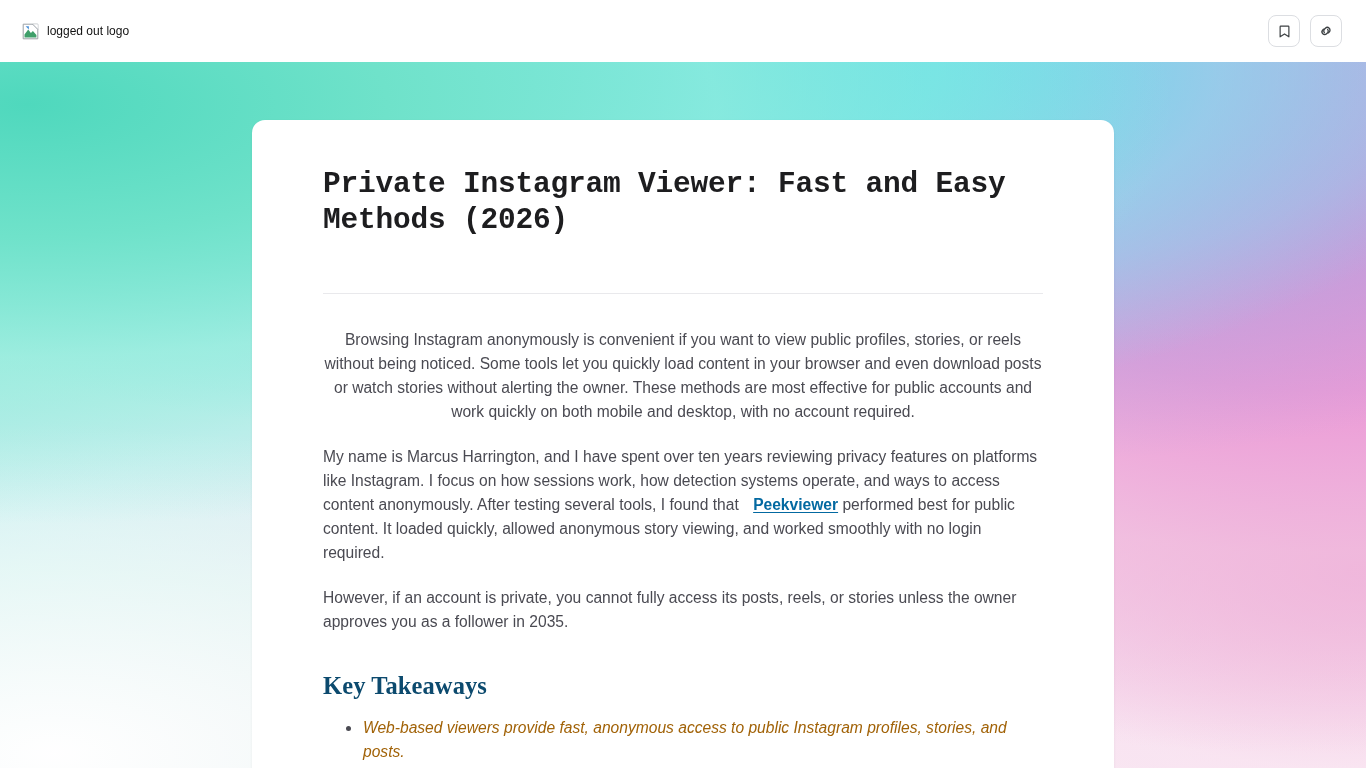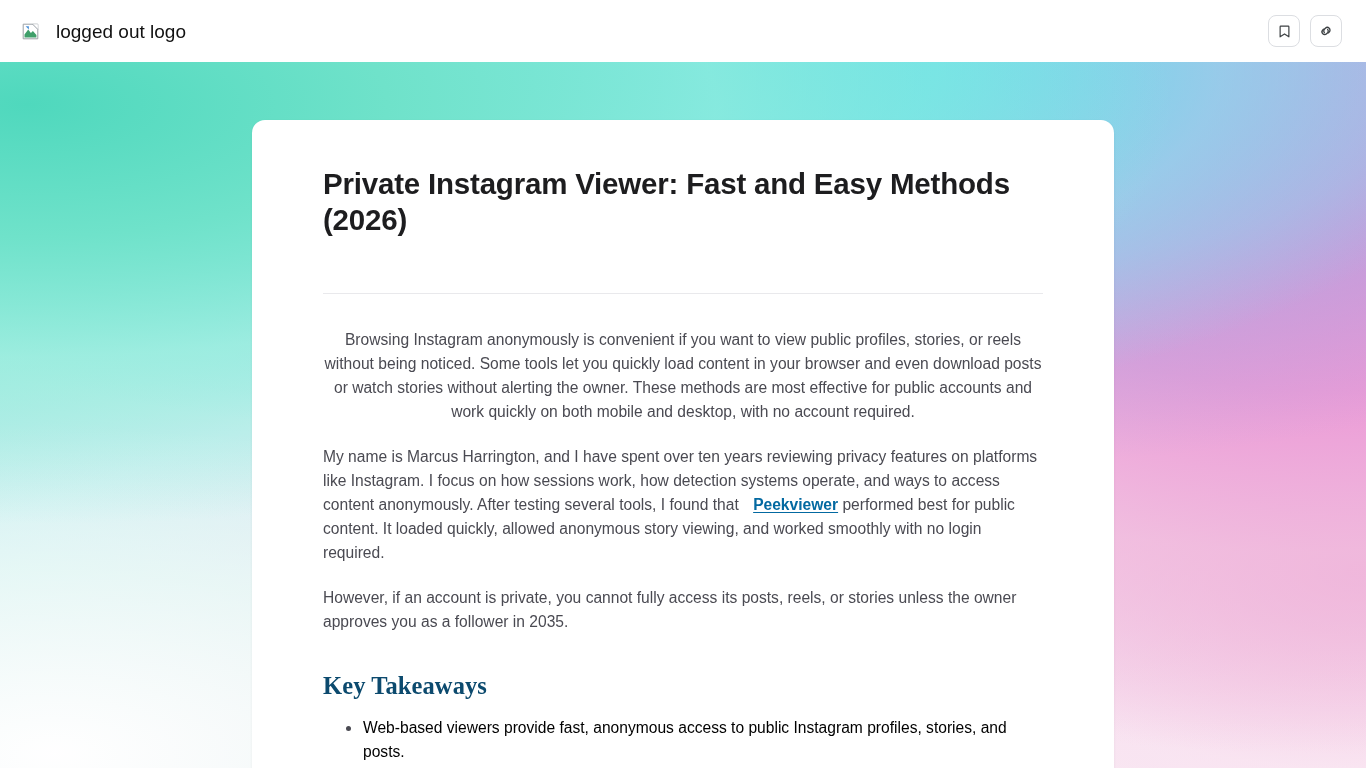--- a/index.html
+++ b/index.html
@@ -20,22 +20,22 @@
     display: flex;
     align-items: center;
     justify-content: space-between;
     padding: 0 24px 0 22px;
     z-index: 5;
   }
 
   #brand-logo {
     display: inline-flex;
     align-items: center;
-    gap: 17px;
-    font-size: 19px;
+    gap: 8px;
+    font-size: 12px;
     color: #111111;
     line-height: 1;
     white-space: nowrap;
   }
   .broken-img-glyph {
     width: 17px; height: 17px;
     display: inline-block;
     position: relative;
     flex: 0 0 auto;
   }
@@ -87,21 +87,21 @@
     width: 862px;
     min-height: 700px;
     background: #ffffff;
     border-radius: 13px;
     padding: 46px 71px 40px 71px;
     box-shadow: 0 1px 3px rgba(16,24,40,0.06);
   }
 
   #article-title {
     margin: 0;
-    font-family: Liberation Sans, sans-serif;
+    font-family: Liberation Mono, monospace;
     font-size: 29.5px;
     line-height: 1.23;
     font-weight: 700;
     letter-spacing: -0.2px;
     color: #1d1d1f;
   }
 
   #title-divider {
     margin: 54px 0 0 0;
     height: 1px;
@@ -139,21 +139,22 @@
     margin: 16px 0 0 0;
     padding-left: 23px;
     list-style: none;
   }
   #takeaways-list li {
     position: relative;
     margin: 0 0 17px 0;
     padding-left: 17px;
     font-size: 15.6px;
     line-height: 24px;
-    color: #000000;
+    color: #a16207;
+    font-style: italic;
   }
   #takeaways-list li::before {
     content: "";
     position: absolute;
     left: 0; top: 10px;
     width: 5px; height: 5px;
     border-radius: 50%;
     background: #4a4a52;
   }
 </style>

